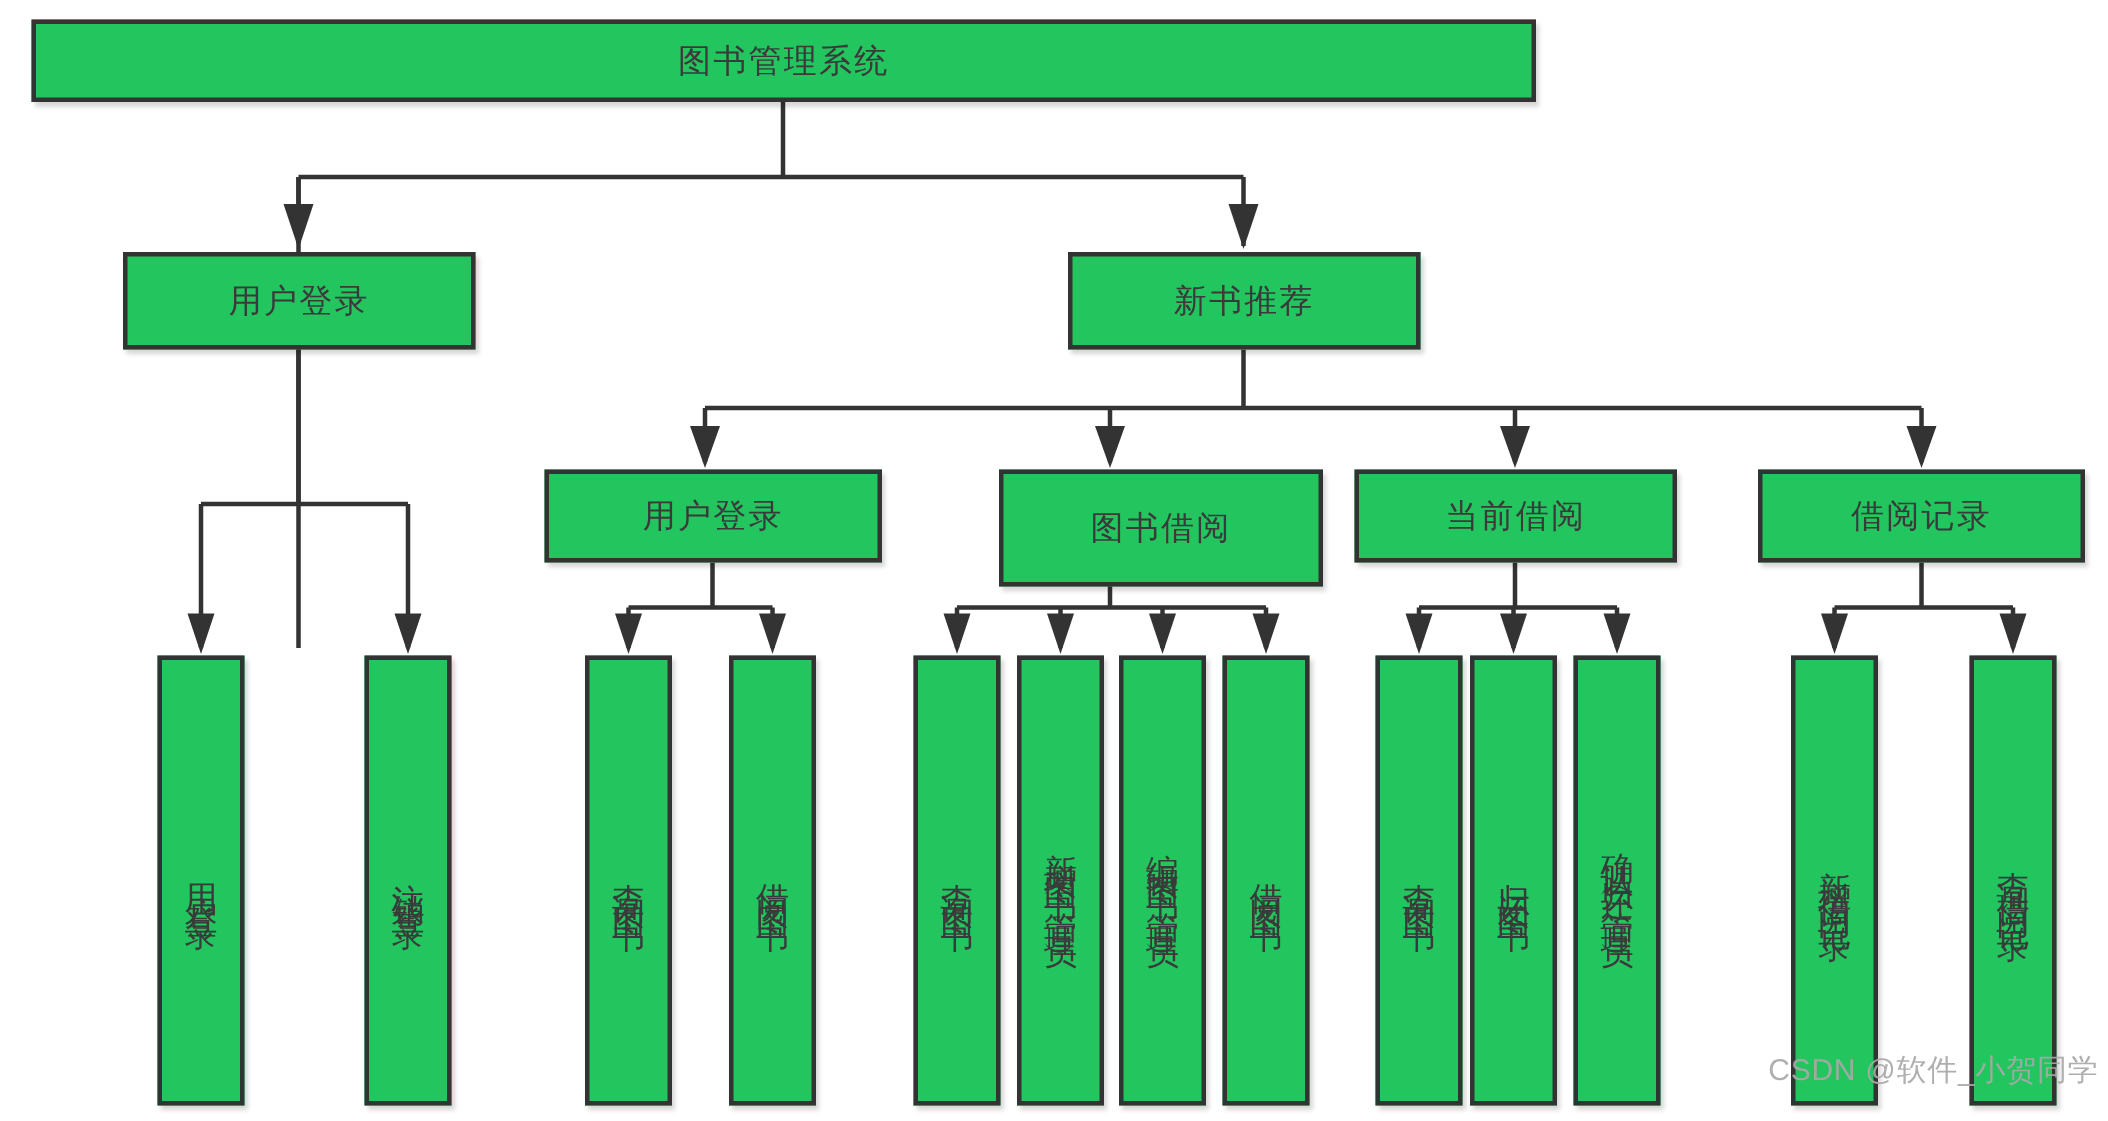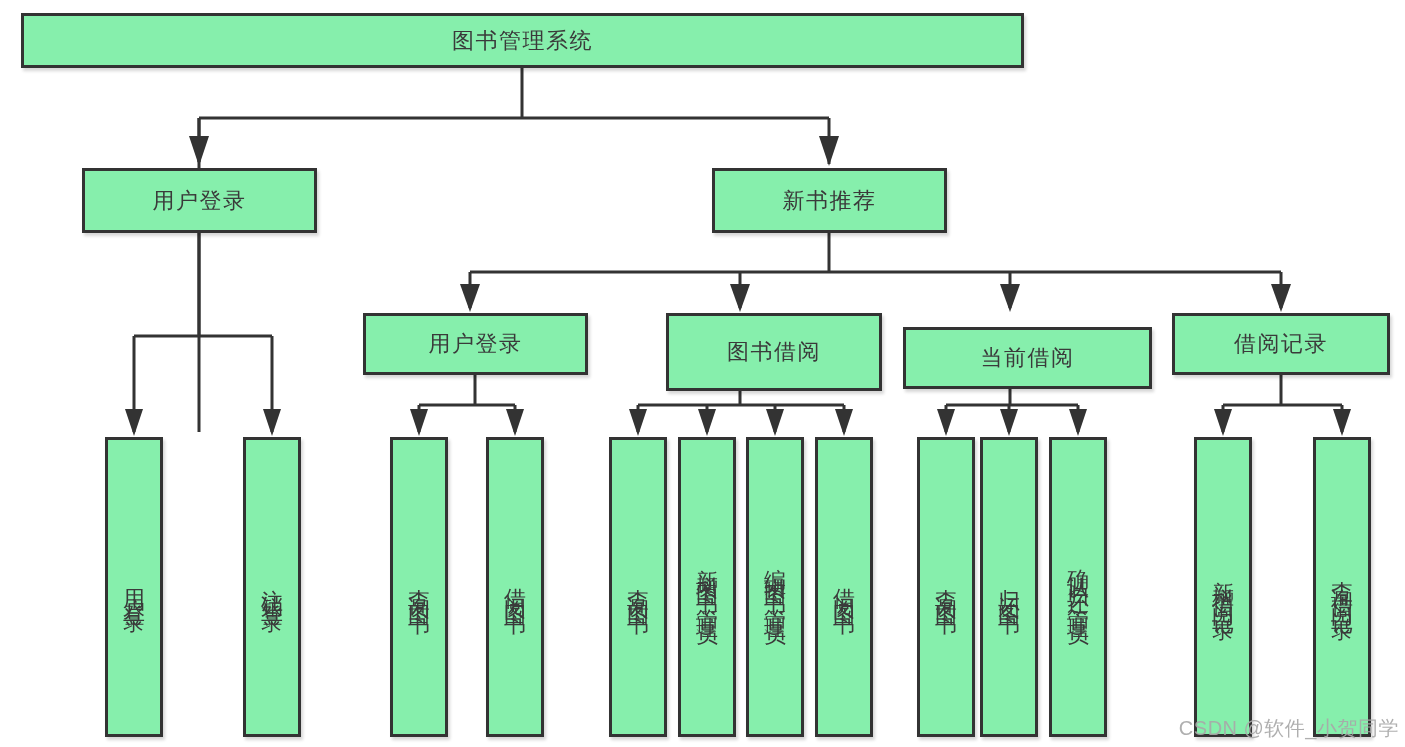--- a/index.html
+++ b/index.html
@@ -7,42 +7,42 @@
     position:relative;
     width:1405px;height:747px;
     background:#ffffff;
     overflow:hidden;
     font-family:"Liberation Sans", sans-serif;
   }
   .wires{position:absolute;left:0;top:0;}
   .hbox,.vbox{
     position:absolute;
     box-sizing:border-box;
-    background:#86efac;
+    background:#22c55e;
     border:3px solid #333333;
     display:flex;align-items:center;justify-content:center;
     color:#3a3a3a;
     box-shadow:2px 3px 3px rgba(0,0,0,0.16);
   }
   .hbox span{
     font-size:22px;
     letter-spacing:1.5px;
     white-space:nowrap;
   }
   .vbox{top:437px;width:58px;height:300px;}
   .vbox span{
     writing-mode:vertical-rl;
     text-orientation:mixed;
     font-size:22px;
     letter-spacing:8px;
     line-height:1;
   }
   .watermark{
     position:absolute;
-    right:6px;bottom:5px;
+    right:6px;bottom:20px;
     font-size:20px;
     color:rgba(168,168,168,0.92);
     letter-spacing:0.5px;
     white-space:nowrap;
   }
 </style>
 </head>
 <body>
 
 <div class="canvas">
@@ -98,21 +98,21 @@
   <div class="hbox" style="left:712px;top:168px;width:235px;height:65px">
     <span>新书推荐</span>
   </div>
 
   <div class="hbox" style="left:363px;top:313px;width:225px;height:62px">
     <span>用户登录</span>
   </div>
   <div class="hbox" style="left:666px;top:313px;width:216px;height:78px">
     <span>图书借阅</span>
   </div>
-  <div class="hbox" style="left:903px;top:327px;width:249px;height:62px">
+  <div class="hbox" style="left:903px;top:313px;width:215px;height:62px">
     <span>当前借阅</span>
   </div>
   <div class="hbox" style="left:1172px;top:313px;width:218px;height:62px">
     <span>借阅记录</span>
   </div>
 
   <div class="vbox" style="left:105px">
     <span>用户登录</span>
   </div>
   <div class="vbox" style="left:243px">

